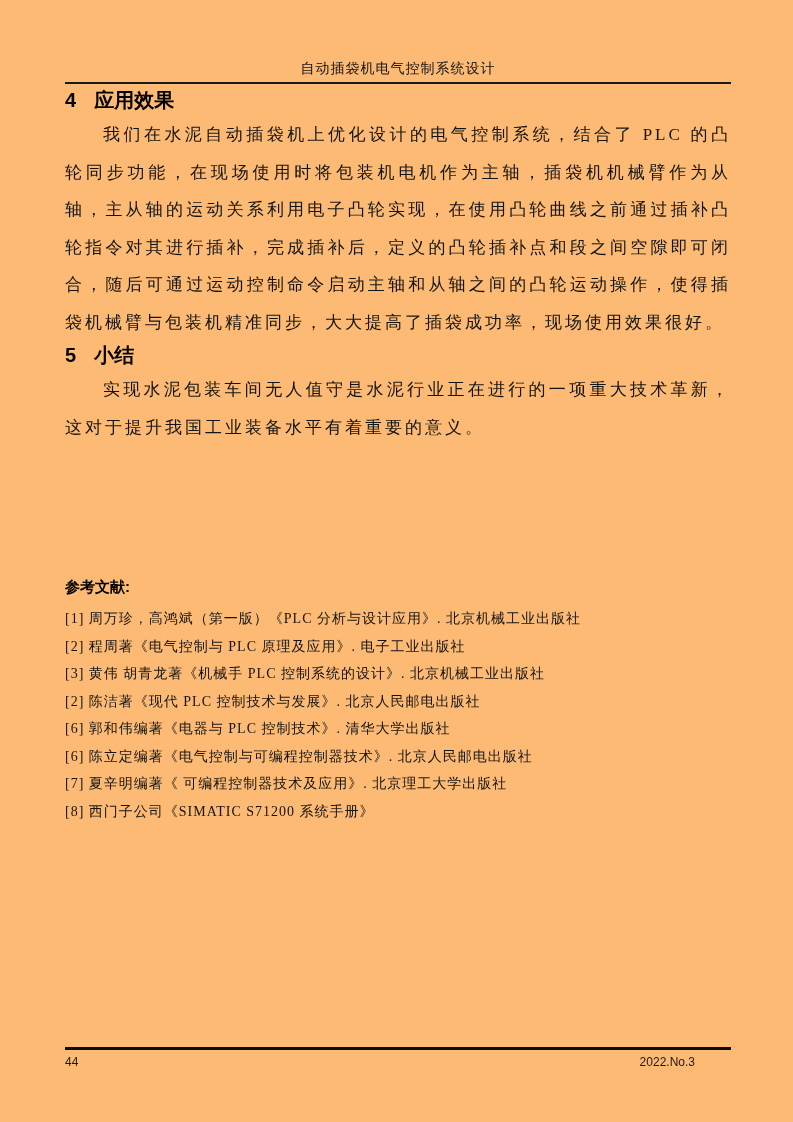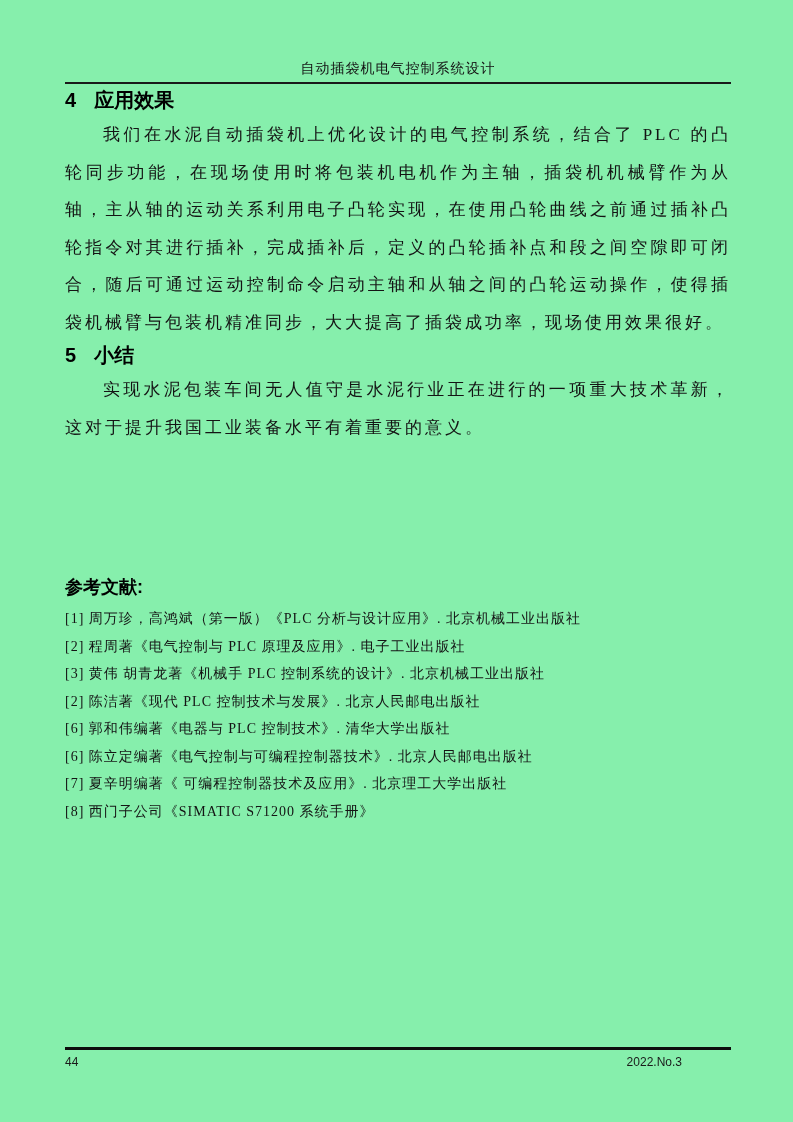--- a/index.html
+++ b/index.html
@@ -4,21 +4,21 @@
 <style>
   html, body {
     margin: 0;
     padding: 0;
     background: #ffffff;
   }
   .page {
     position: relative;
     width: 793px;
     height: 1122px;
-    background: #86efac;
+    background: #fdba74;
     overflow: hidden;
     font-family: "Liberation Serif", "DejaVu Serif", serif;
     color: #111111;
   }
   
   .running-header {
     position: absolute;
     top: 58px;
     left: 65px;
     width: 666px;
@@ -64,21 +64,21 @@
     text-indent: 38px;
     color: #141414;
   }
   
   .ref-heading {
     position: absolute;
     top: 576px;
     left: 65px;
     font-family: "Liberation Sans", "DejaVu Sans", sans-serif;
     font-weight: bold;
-    font-size: 18px;
+    font-size: 15px;
     line-height: 22px;
     color: #000000;
   }
   .ref-list {
     position: absolute;
     top: 605px;
     left: 65px;
     width: 680px;
   }
   .ref-line {
@@ -105,21 +105,21 @@
     width: 666px;
     text-align: left;
     font-family: "Liberation Sans", "DejaVu Sans", sans-serif;
     font-size: 12px;
     line-height: 16px;
     color: #1a1a1a;
   }
   .footer-issue {
     position: absolute;
     top: 1054px;
-    right: 111px;
+    right: 98px;
     font-family: "Liberation Sans", "DejaVu Sans", sans-serif;
     font-size: 12px;
     line-height: 16px;
     color: #1a1a1a;
   }
 </style>
 </head>
 <body>
 
 <div class="page">

